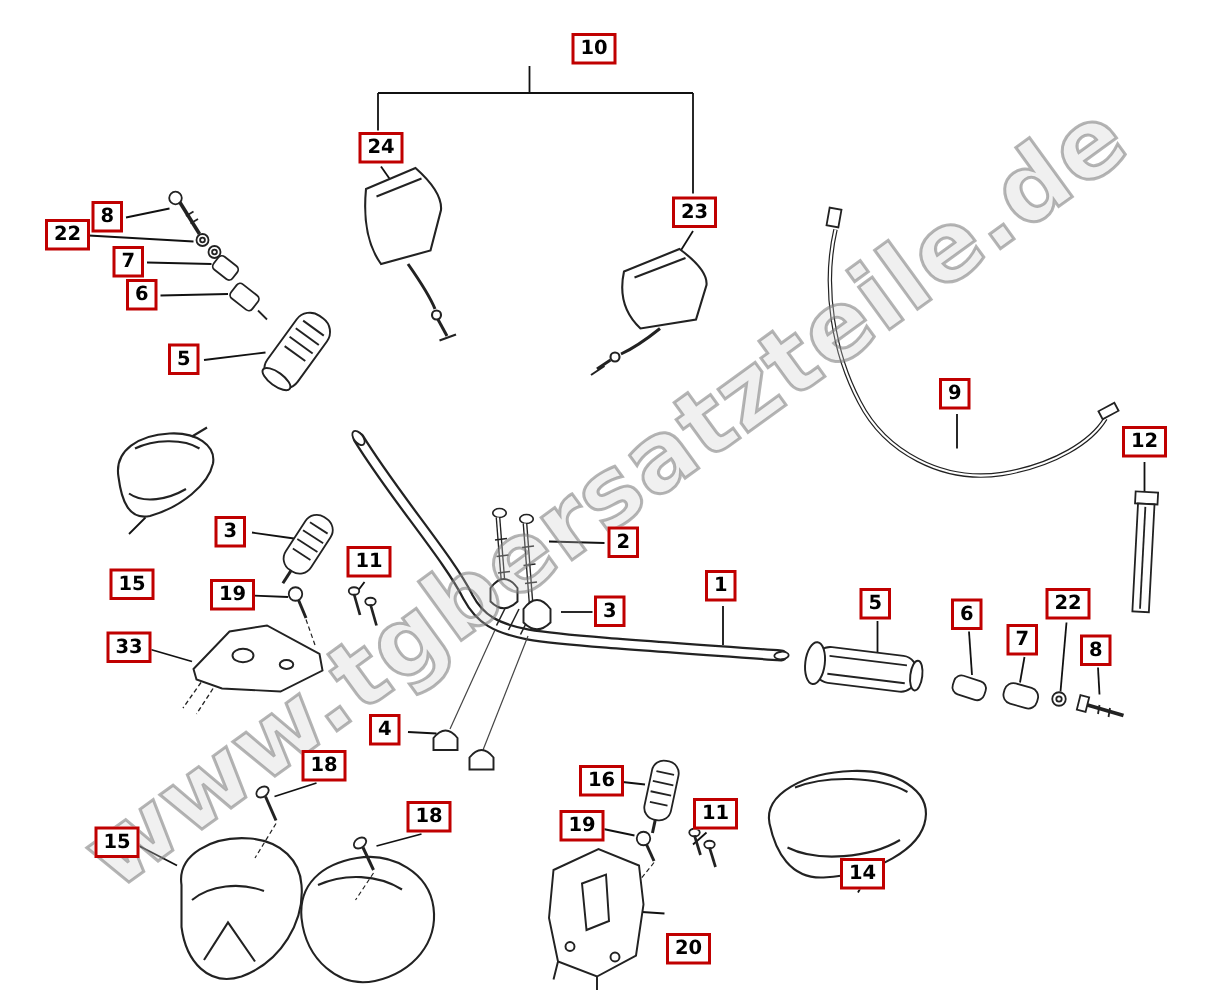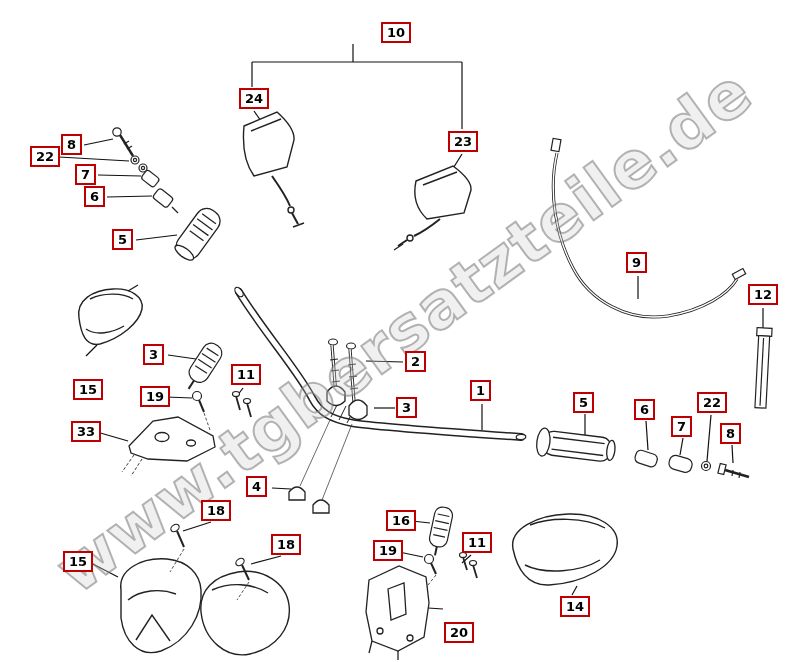--- a/index.html
+++ b/index.html
@@ -338,16 +338,16 @@
       <div class="callout" style="left: 671px; top: 416px;">7</div>
       <div class="callout" style="left: 720px; top: 423px;">8</div>
       <div class="callout" style="left: 246px; top: 476px;">4</div>
       <div class="callout" style="left: 386px; top: 510px; text-align: right;">16</div>
       <div class="callout" style="left: 373px; top: 540px;">19</div>
       <div class="callout" style="left: 462px; top: 532px;">11</div>
       <div class="callout" style="left: 201px; top: 500px;">18</div>
       <div class="callout" style="left: 271px; top: 534px;">18</div>
       <div class="callout" style="left: 63px; top: 551px;">15</div>
       <div class="callout" style="left: 444px; top: 598px; margin-top: 24px;">20</div>
-      <div class="callout" style="left: 560px; top: 596px;">14</div>
+      <div class="callout" style="left: 560px; top: 572px;">14</div>
     </div>
 
 </div>
 
 </body></html>

